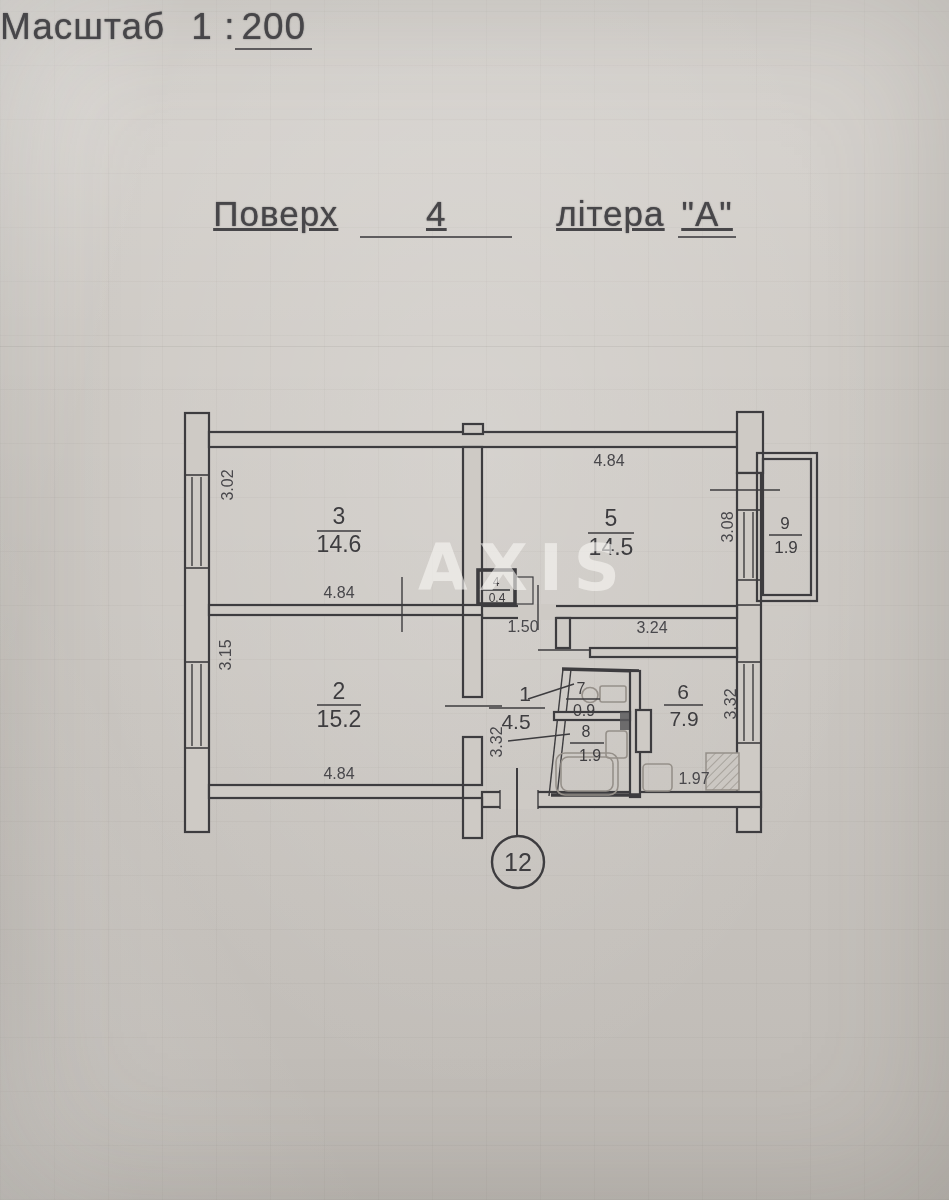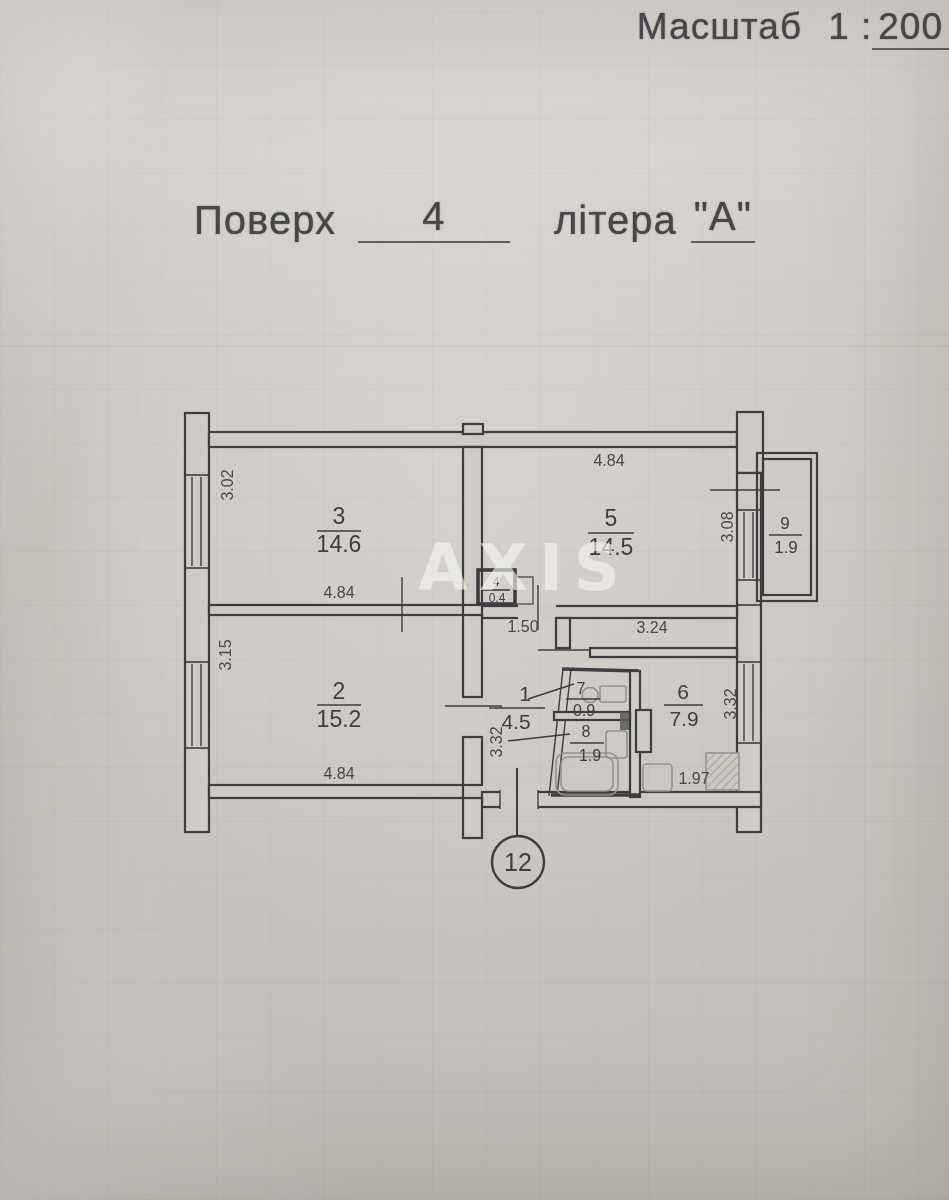--- a/index.html
+++ b/index.html
@@ -16,29 +16,30 @@
       linear-gradient(180deg, rgba(255,255,255,0.20) 0%, rgba(255,255,255,0) 28%, rgba(0,0,0,0.02) 55%, rgba(72,66,60,0.13) 100%),
       linear-gradient(105deg, rgba(255,255,255,0.32) 0%, rgba(255,255,255,0) 15%),
       linear-gradient(62deg, rgba(255,255,255,0.30) 0%, rgba(255,255,255,0.10) 9%, rgba(255,255,255,0) 24%),
       repeating-linear-gradient(0deg, rgba(110,104,98,0.055) 0 1px, rgba(0,0,0,0) 1px 54px),
       repeating-linear-gradient(90deg, rgba(110,104,98,0.05) 0 1px, rgba(0,0,0,0) 1px 54px);
     box-shadow: inset 0 0 140px rgba(82,76,70,0.22);
   }
   .scanline{position:absolute;left:0;right:0;height:1px;background:rgba(100,95,90,0.10);}
   #title-line{
     position:absolute;top:6px;left:0;width:100%;
-    text-align:right;font-size:37px;color:#474649;letter-spacing:1px;
+    text-align:left;font-size:37px;color:#474649;letter-spacing:1px;
     text-shadow:0 0 1.3px rgba(62,61,64,0.85);
   }
   #title-line .gap{display:inline-block;width:26px;}
   #floor-line{
     position:absolute;top:194px;left:0;width:100%;
-    display:flex;justify-content:center;align-items:flex-end;
-    font-size:40px;color:#474649;letter-spacing:1px;
+    display:flex;justify-content:center;
+    font-size:35px;color:#474649;letter-spacing:1px;
     text-shadow:0 0 1.3px rgba(62,61,64,0.85);
+    text-decoration:underline;
   }
   .u{border-bottom:2.5px solid #5e5c5e;}
   #scale-value{padding:0 6px 1px 6px;}
   #floor-value-box{
     display:inline-block;width:152px;text-align:center;
     border-bottom:2.5px solid #5e5c5e;margin:0 44px 0 22px;padding-bottom:2px;
   }
   #letter-value-box{
     display:inline-block;border-bottom:2.5px solid #5e5c5e;
     margin-left:14px;padding:0 3px 2px 3px;

